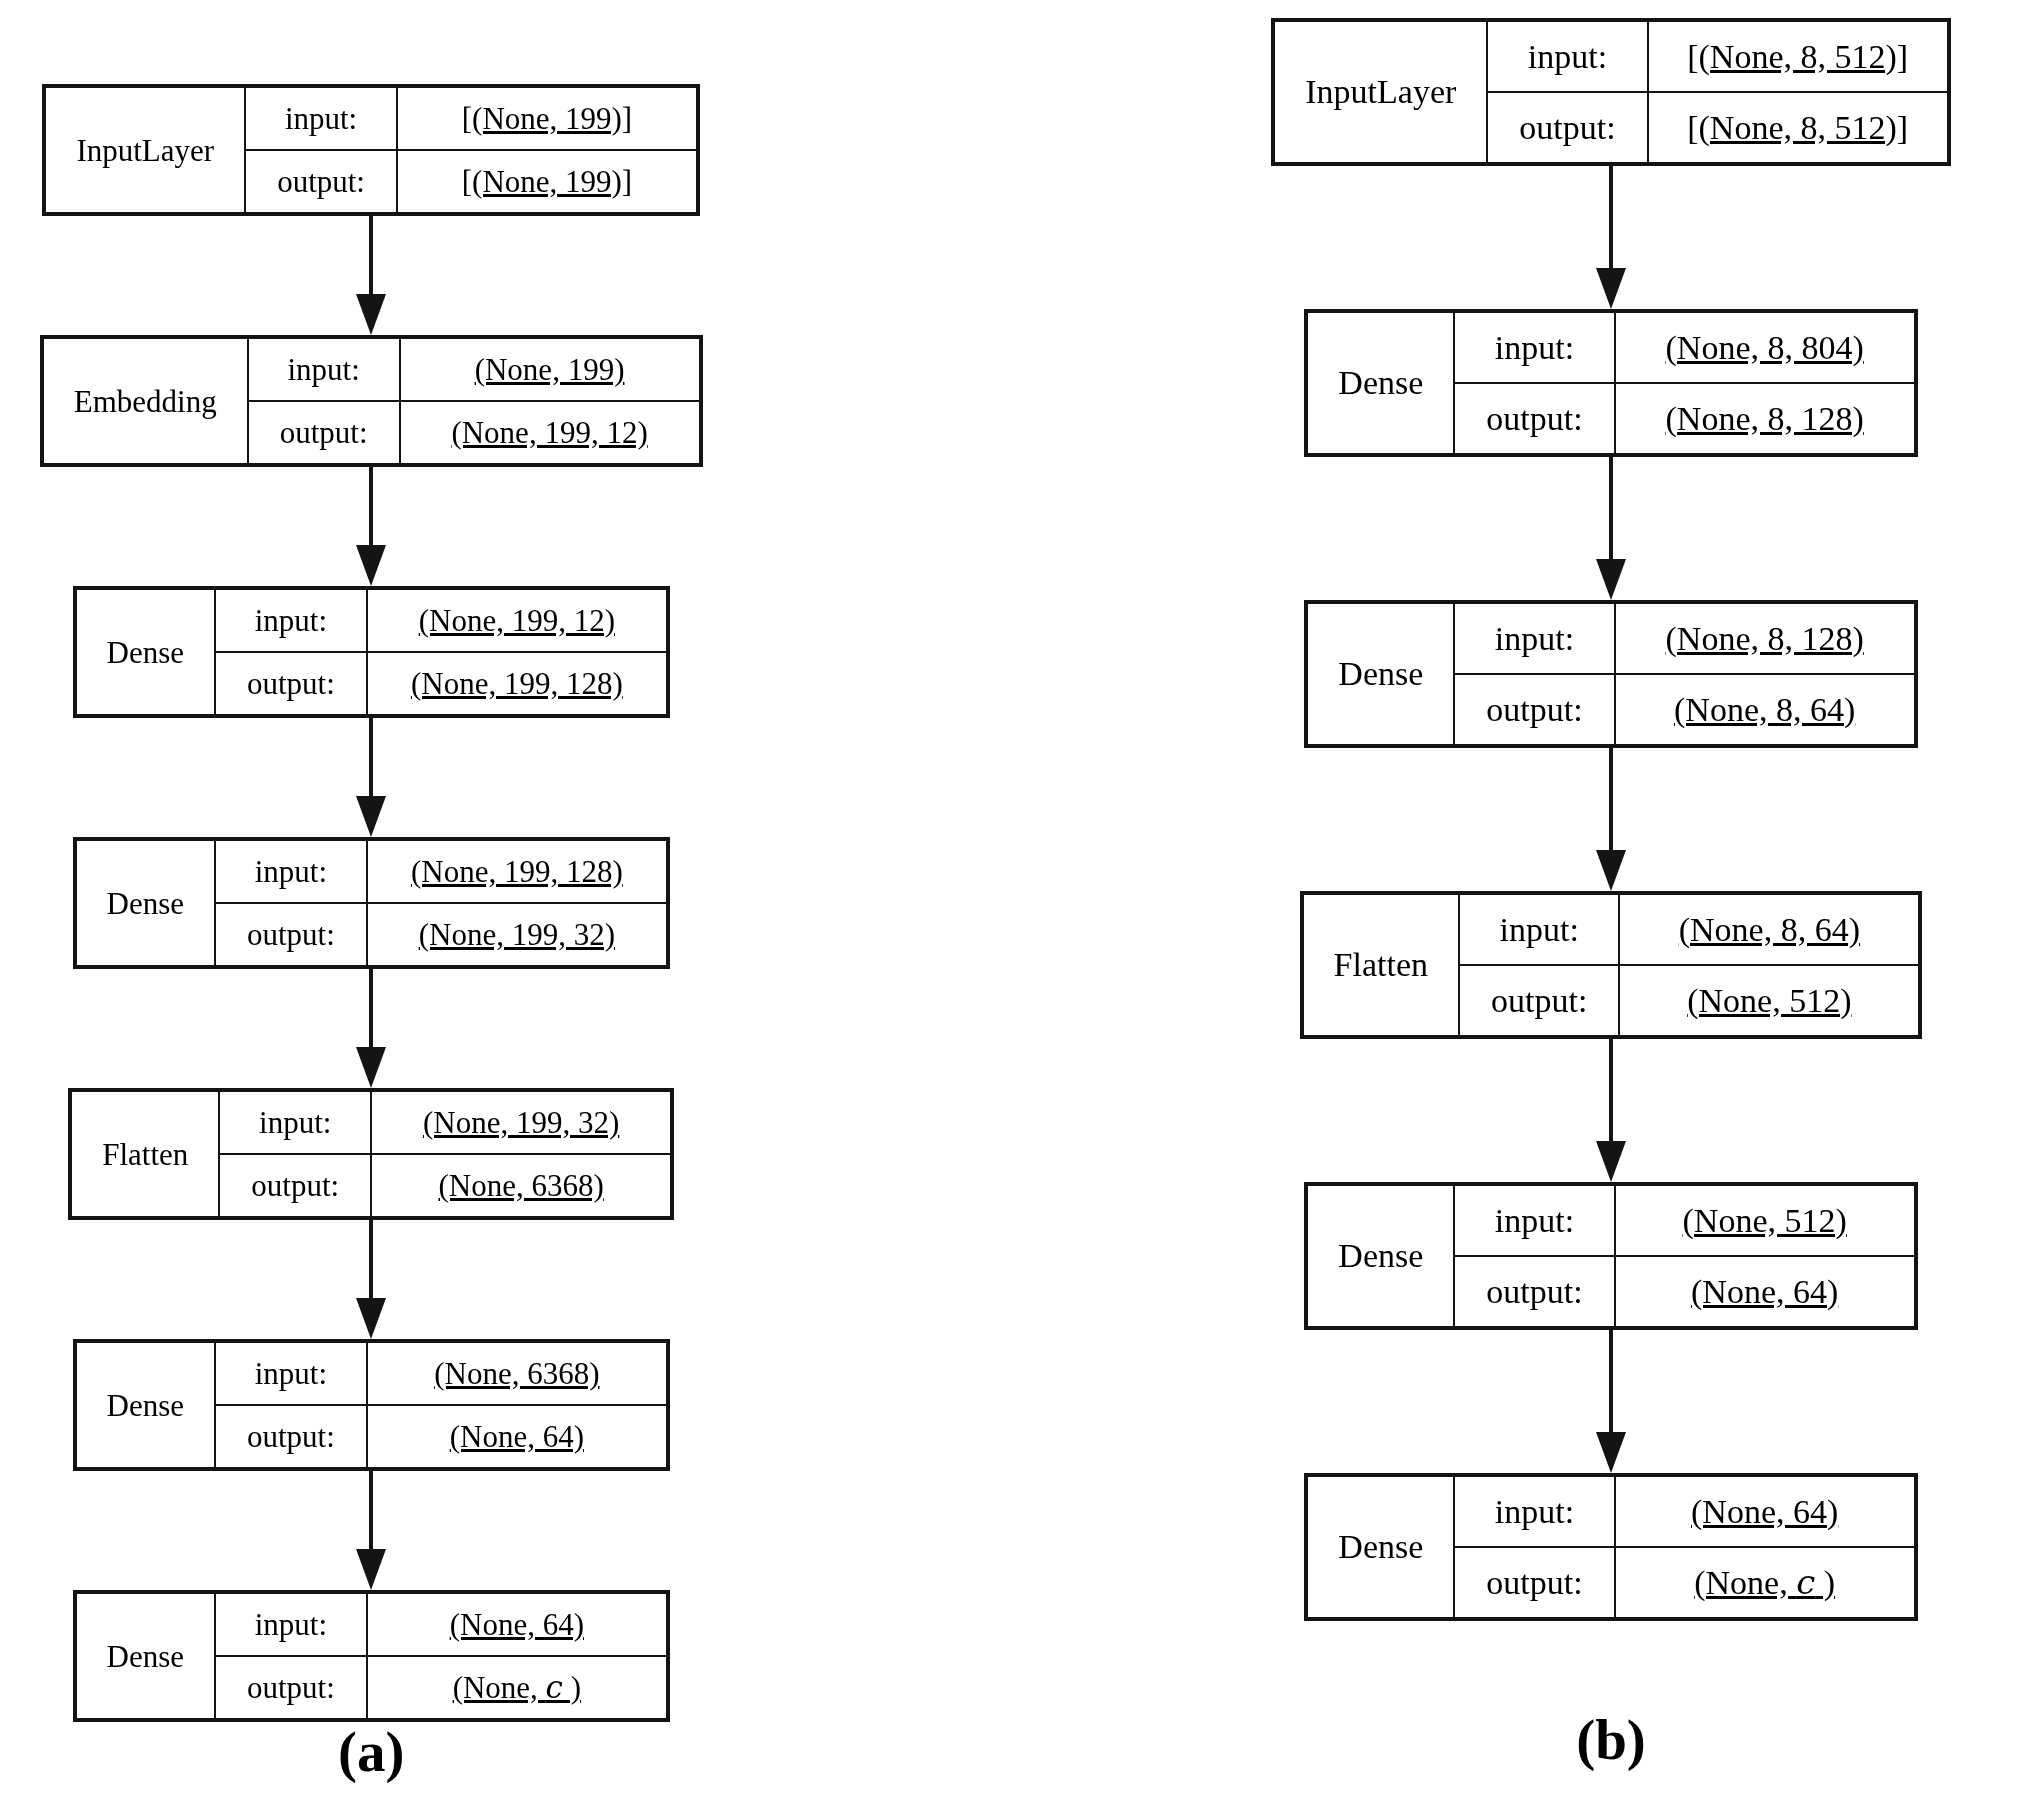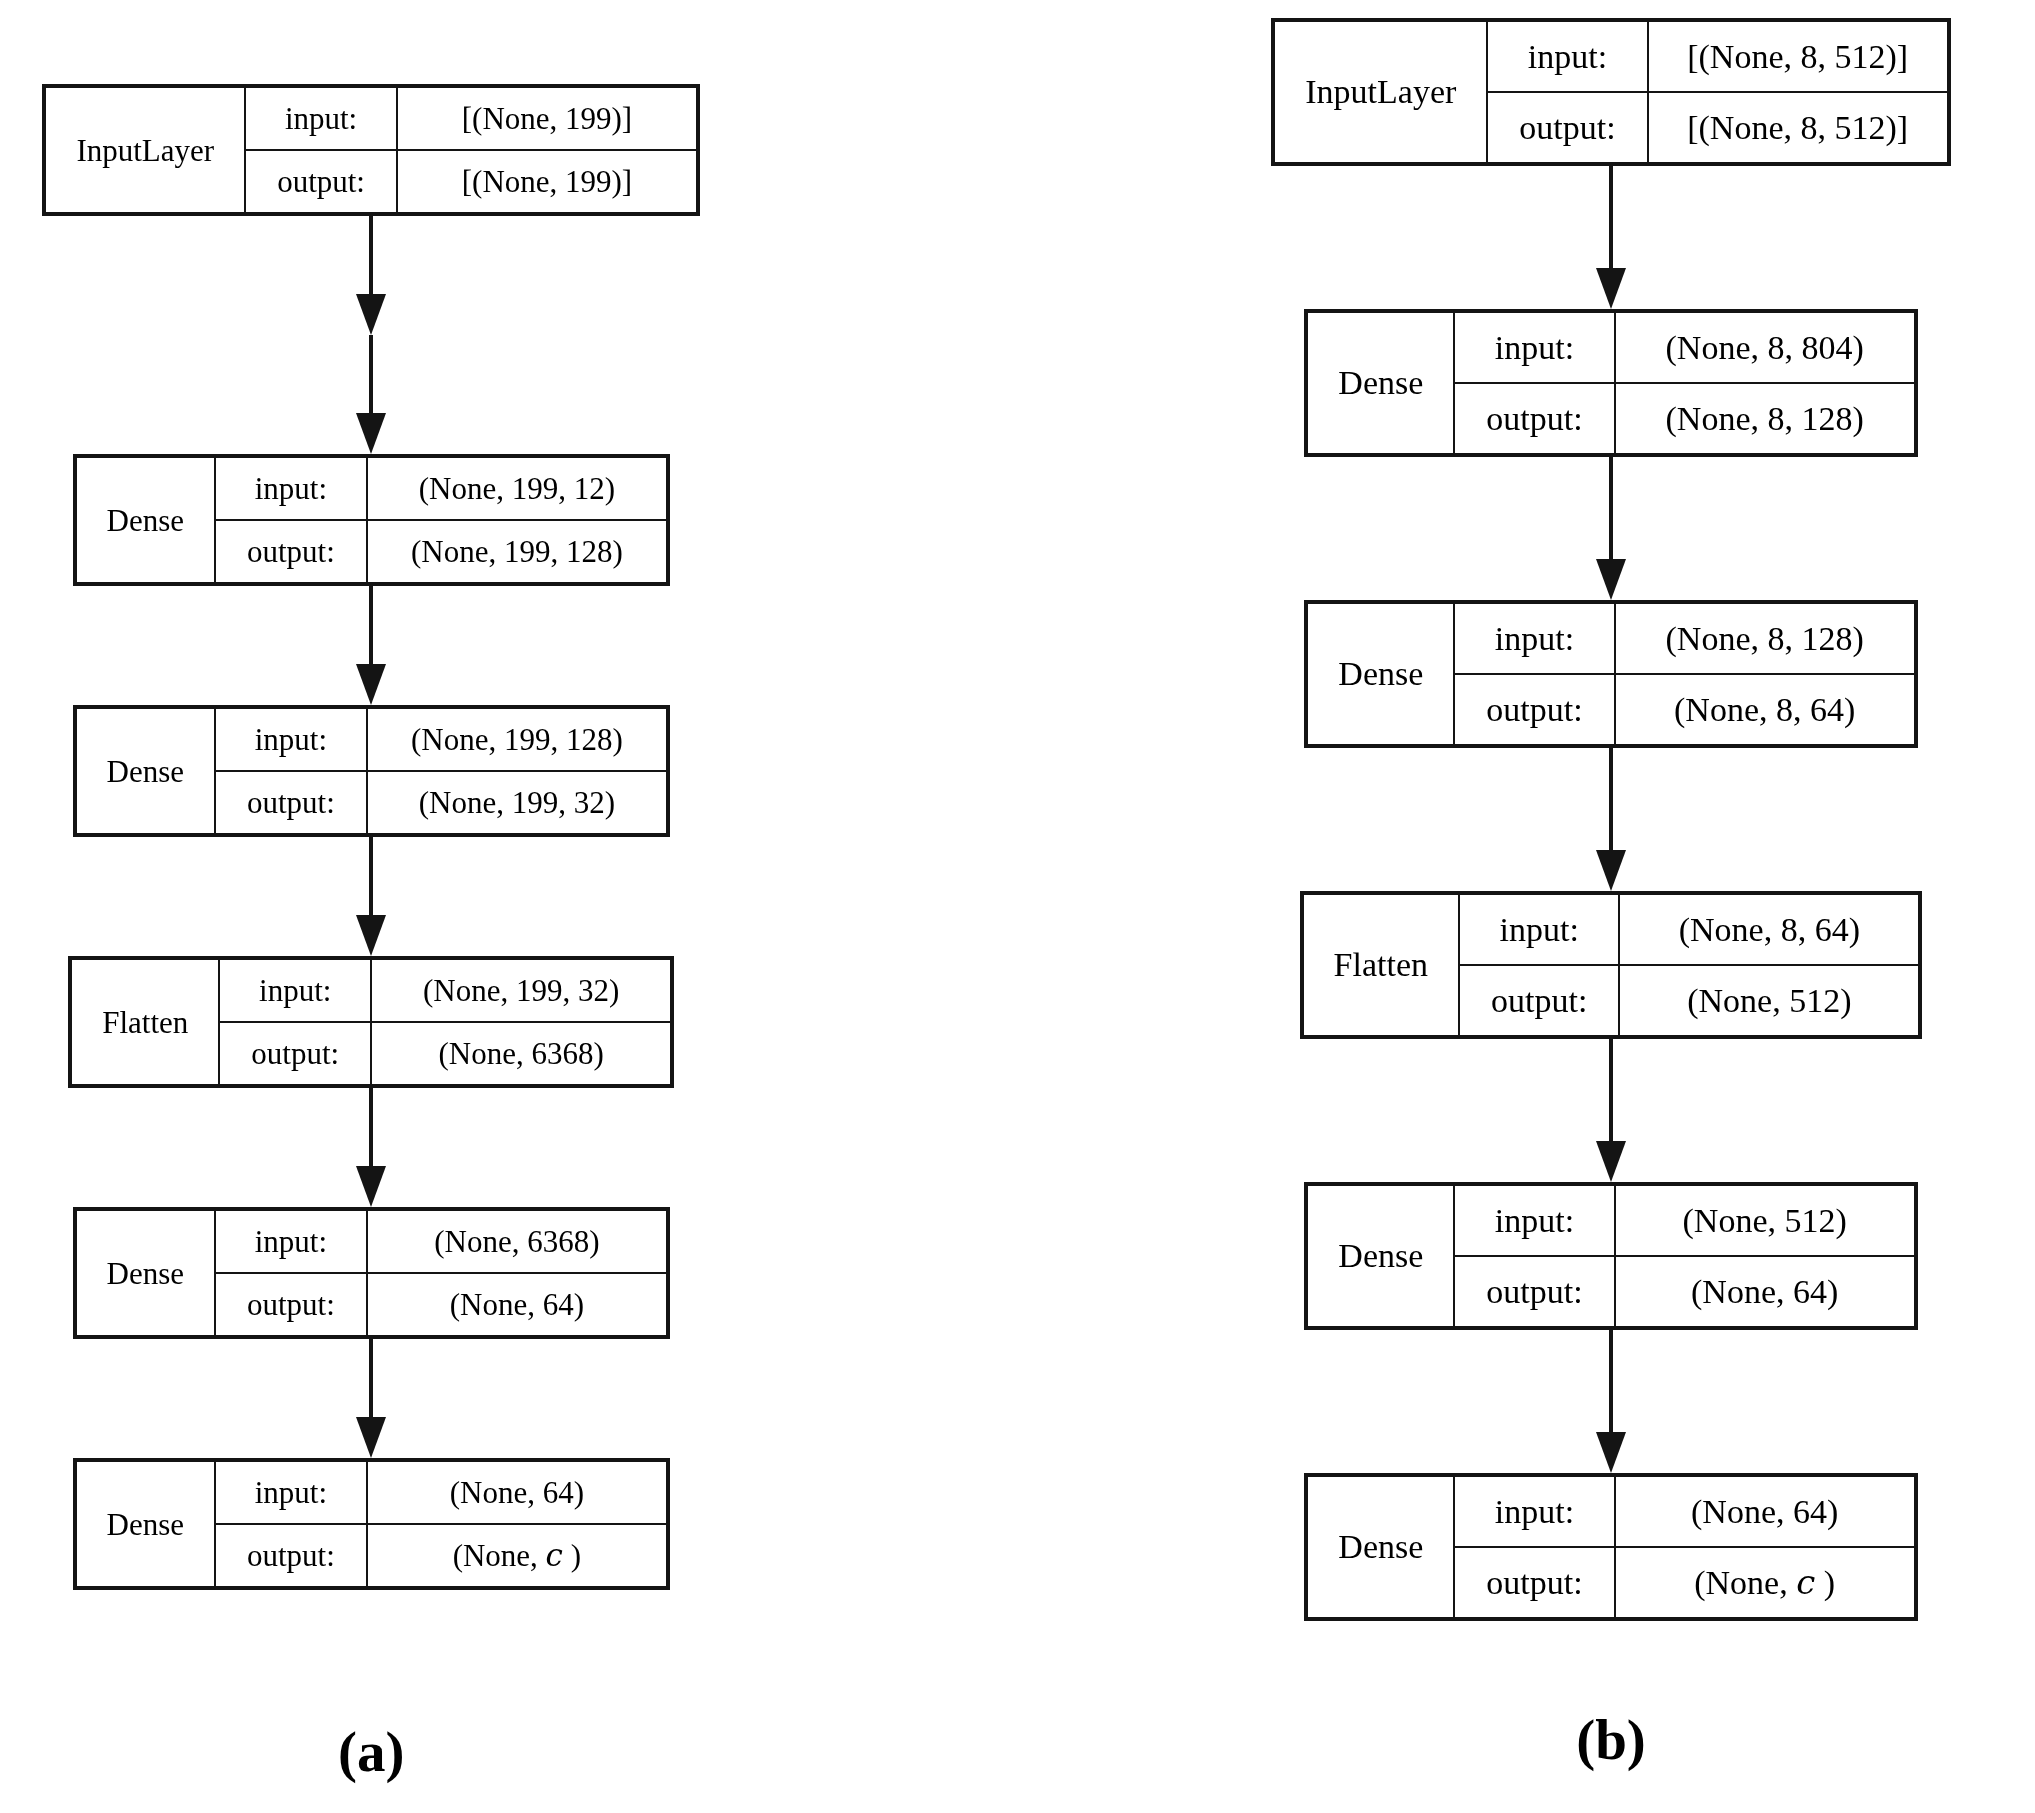--- a/index.html
+++ b/index.html
@@ -30,21 +30,21 @@
     border: 2.9px solid #141414;
     text-align: center;
     vertical-align: middle;
     white-space: nowrap;
     line-height: 1;
   }
   .col-a table.node td { height: 61px; }
   .col-b table.node td { height: 69px; }
   td.lname { padding: 0 30px; }
   td.lio   { padding: 0 31px; }
-  td.lval  { padding: 0 31px; min-width: 236px; }
+  td.lval  { padding: 0 31px; min-width: 236px; text-decoration: underline; }
 
   .arrow {
     display: flex;
     flex-direction: column;
     align-items: center;
   }
   .arrow-a { height: 119px; }
   .arrow-b { height: 143px; }
   .arrow .shaft {
     width: 3.6px;
@@ -91,20 +91,33 @@
       <td class="lval">[(None, 199)]</td>
     </tr>
   </tbody>
     </table>
 
   <div class="arrow arrow-a">
     <div class="shaft"></div>
     <div class="head"></div>
   </div>
 
+  <table class="node">
+      <tbody>
+    <tr>
+      <td class="lname" rowspan="2">Embedding</td>
+      <td class="lio">input:</td>
+      <td class="lval">(None, 199)</td>
+    </tr>
+    <tr>
+      <td class="lio">output:</td>
+      <td class="lval">(None, 199, 12)</td>
+    </tr>
+  </tbody>
+    </table>
 
   <div class="arrow arrow-a">
     <div class="shaft"></div>
     <div class="head"></div>
   </div>
 
   <table class="node">
       <tbody>
     <tr>
       <td class="lname" rowspan="2">Dense</td>

